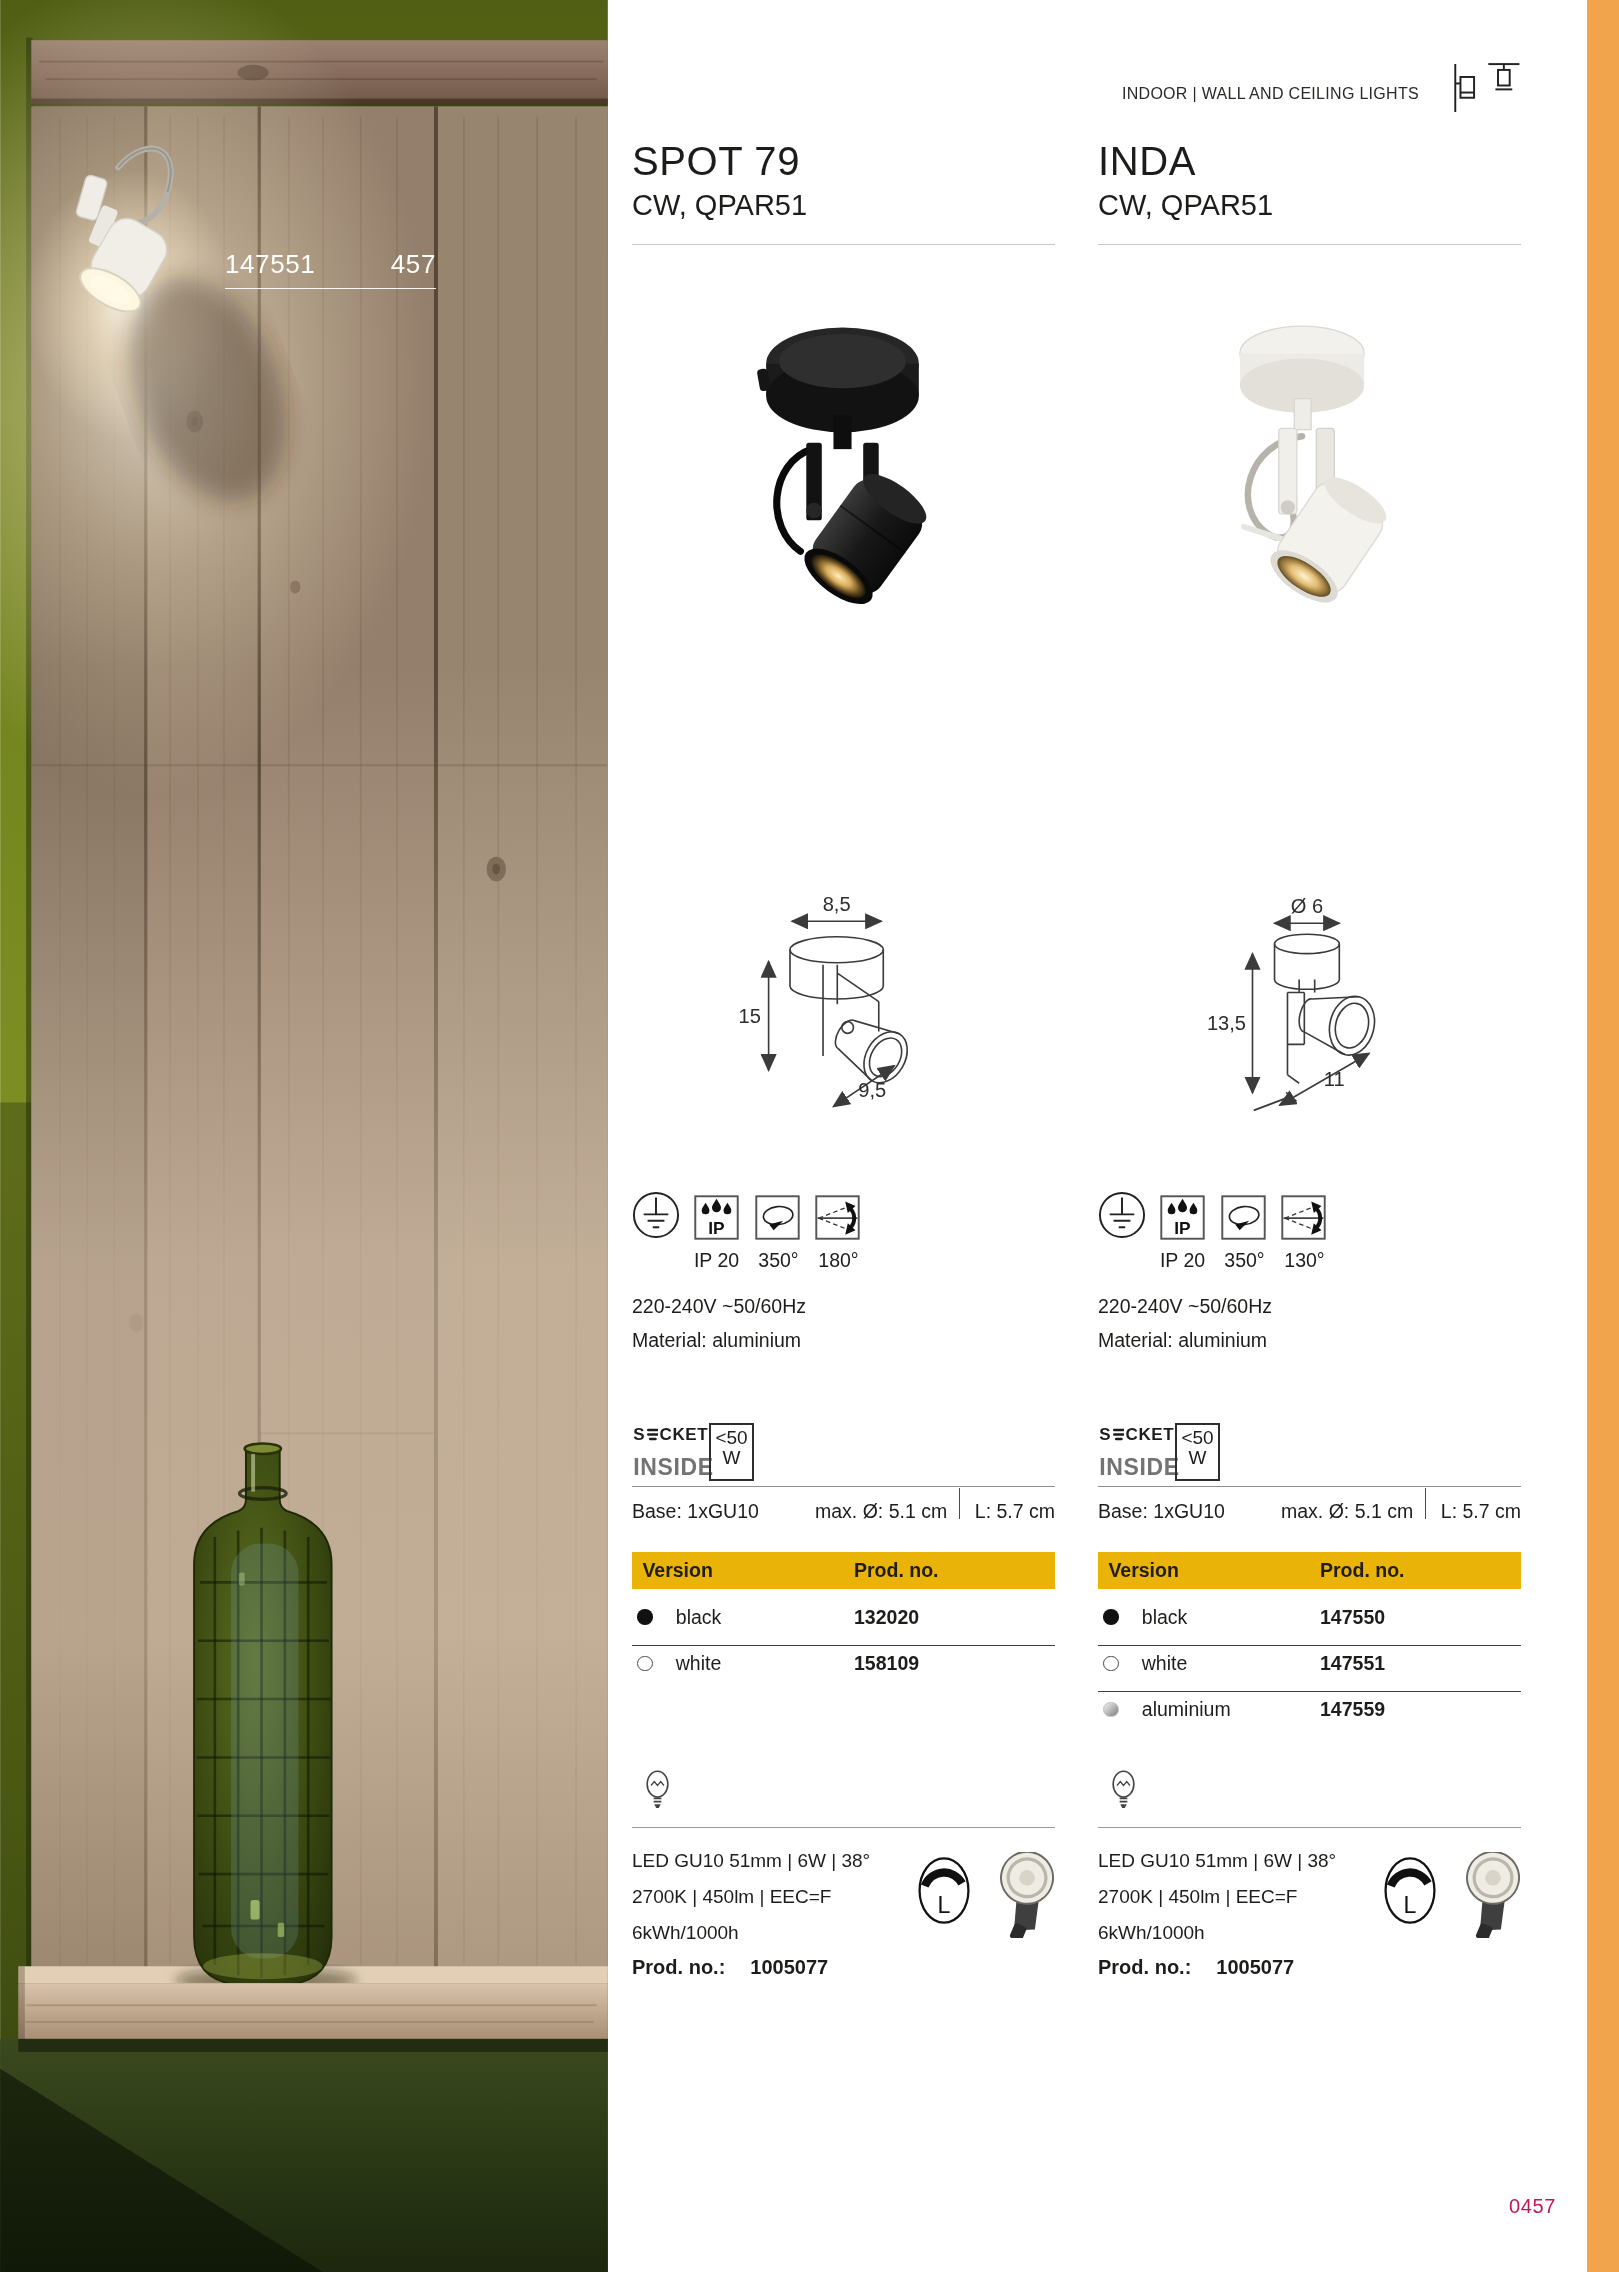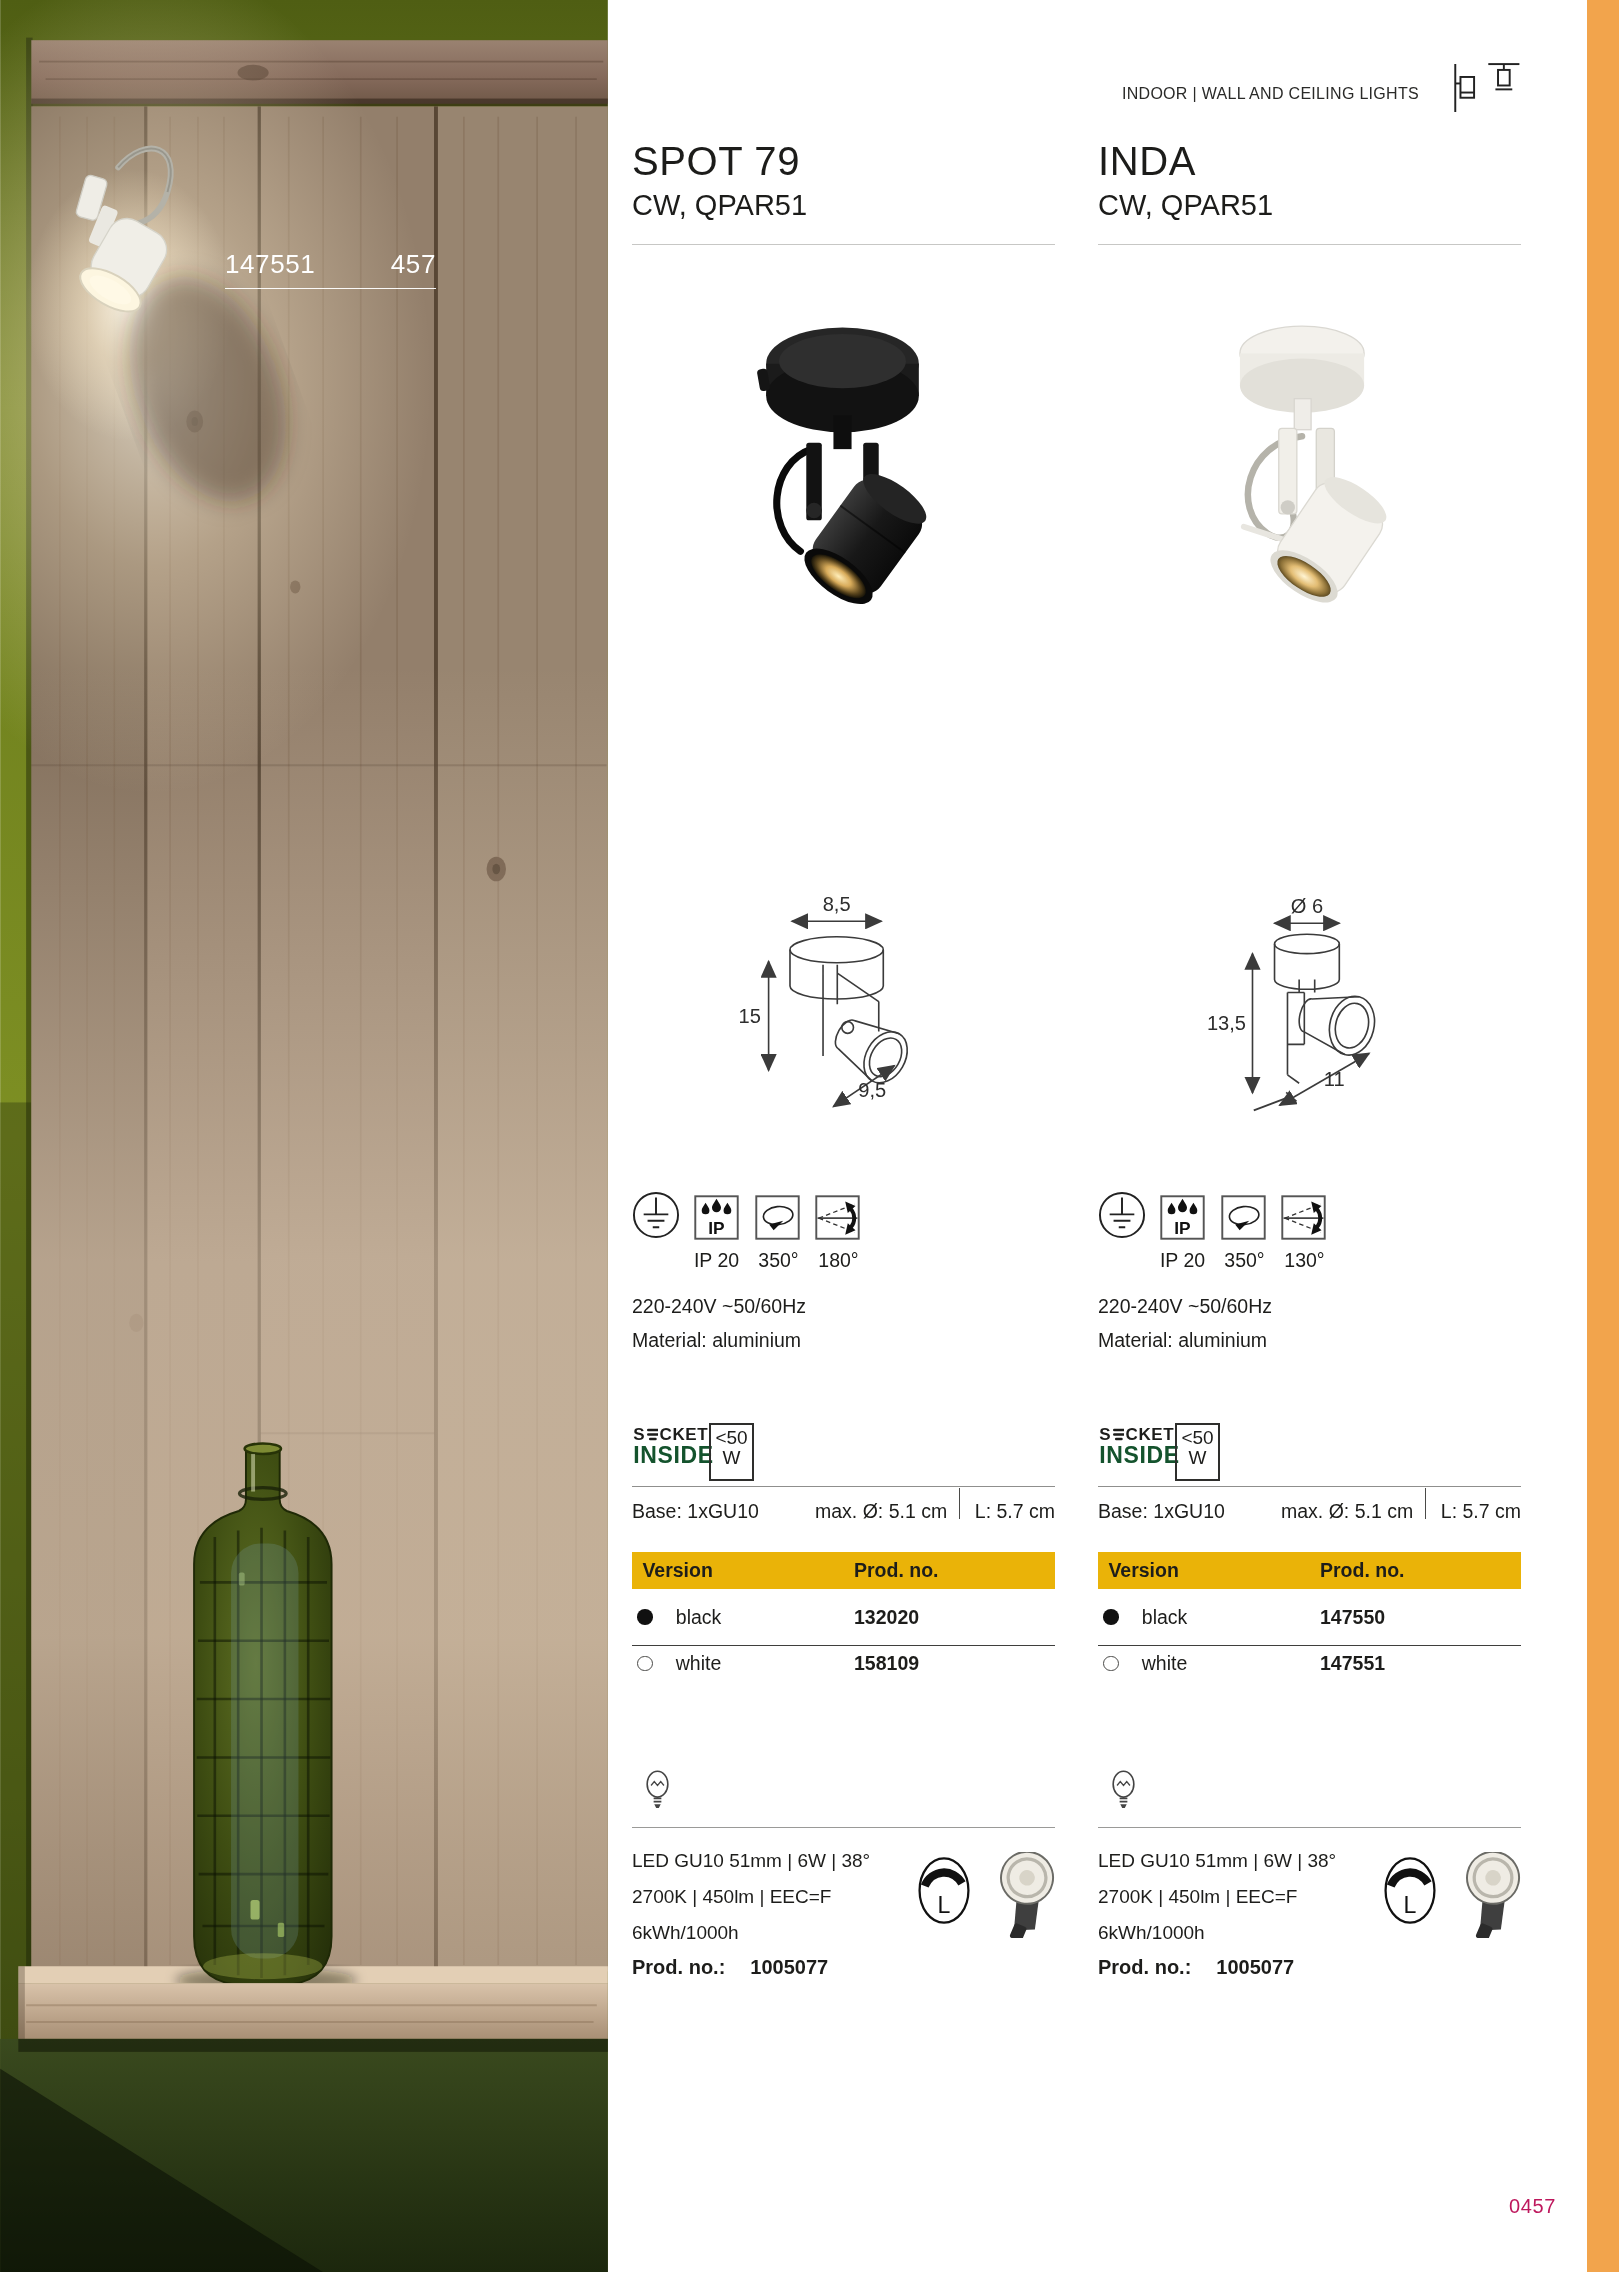--- a/index.html
+++ b/index.html
@@ -41,21 +41,21 @@
   .ic-b1 { left:62px; } .ic-b2 { left:123px; } .ic-b3 { left:183px; }
   .icap { position:absolute; top:1249px; width:91px; text-align:center; font-size:19.5px; color:#1d1d1b; }
   .icap1 { left:39px; } .icap2 { left:101px; } .icap3 { left:161px; }
 
   .voltage { position:absolute; top:1295px; left:0; font-size:19.5px; }
   .material { position:absolute; top:1329px; left:0; font-size:19.5px; }
 
   .socket-badge { position:absolute; top:1426px; left:1.3px; line-height:1; }
   .socket-l1 { font-size:17px; font-weight:bold; letter-spacing:0.6px; color:#1d1d1b; display:flex; align-items:center; }
   .socket-o { display:inline-block; margin:0 1.3px; }
-  .socket-l2 { margin-top:1px; font-size:23px; font-weight:bold; letter-spacing:0.6px; color:#14532d; }
+  .socket-l2 { margin-top:13px; font-size:23px; font-weight:bold; letter-spacing:0.6px; color:#737373; }
   .watt-box { position:absolute; top:1423px; left:77px; width:45px; height:58px; border:2.6px solid #2e2e2c;
               text-align:center; font-size:19px; line-height:1.1; padding-top:2.6px; color:#1d1d1b; }
 
   .base-row { position:absolute; top:1500px; left:0; width:423px; font-size:19.5px; }
   .base-label { position:absolute; left:0; top:0; }
   .base-maxd { position:absolute; left:183px; top:0; }
   .base-div { position:absolute; left:327px; top:-11.7px; width:1.3px; height:31px; background:#4a4a48; }
   .base-len { position:absolute; right:0; top:0; }
 
   .vtable { position:absolute; top:1552px; left:0; width:423px; }
@@ -538,20 +538,25 @@
       <div class="trow">
         <span class="dot dot-black"></span>
         <span class="vname">black</span>
         <span class="vprod">147550</span>
       </div>
       <div class="trow">
         <span class="dot dot-white"></span>
         <span class="vname">white</span>
         <span class="vprod">147551</span>
       </div>
+      <div class="trow">
+        <span class="dot dot-alu"></span>
+        <span class="vname">aluminium</span>
+        <span class="vprod">147559</span>
+      </div>
     </div>
 
     <div class="bulb-ic">
       <svg width="31" height="40" viewBox="0 0 48 62">
         <ellipse cx="24" cy="22" rx="16" ry="20" fill="none" stroke="#444" stroke-width="2.5"></ellipse>
         <path d="M14,24 l5,-6 5,6 5,-6 5,6" stroke="#444" stroke-width="2" fill="none"></path>
         <path d="M18,44 h12 M18,49 h12" stroke="#444" stroke-width="2.5"></path>
         <path d="M19,53 h10 l-3,6 h-4 z" fill="#444"></path>
       </svg>
     </div>

